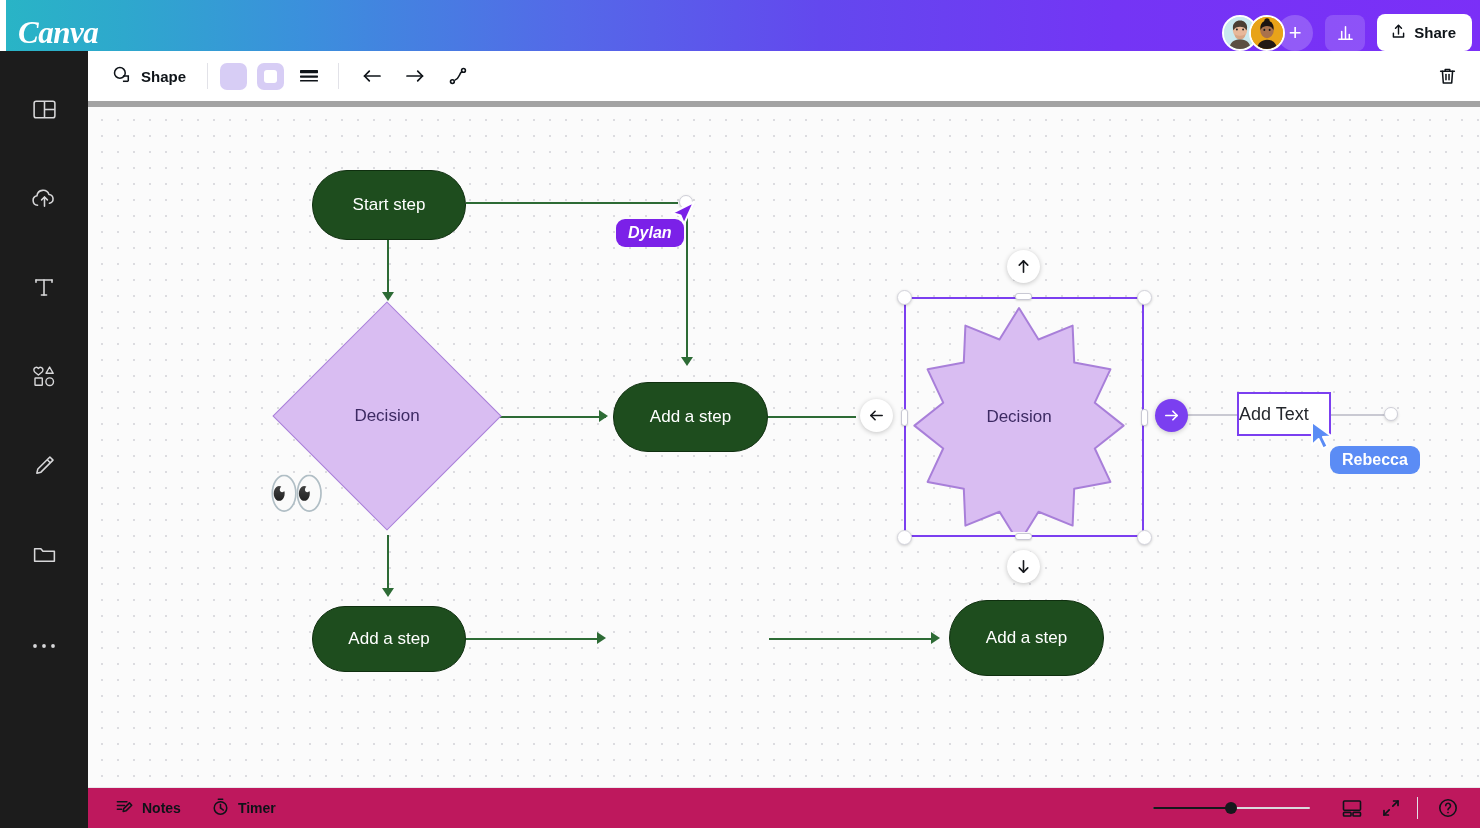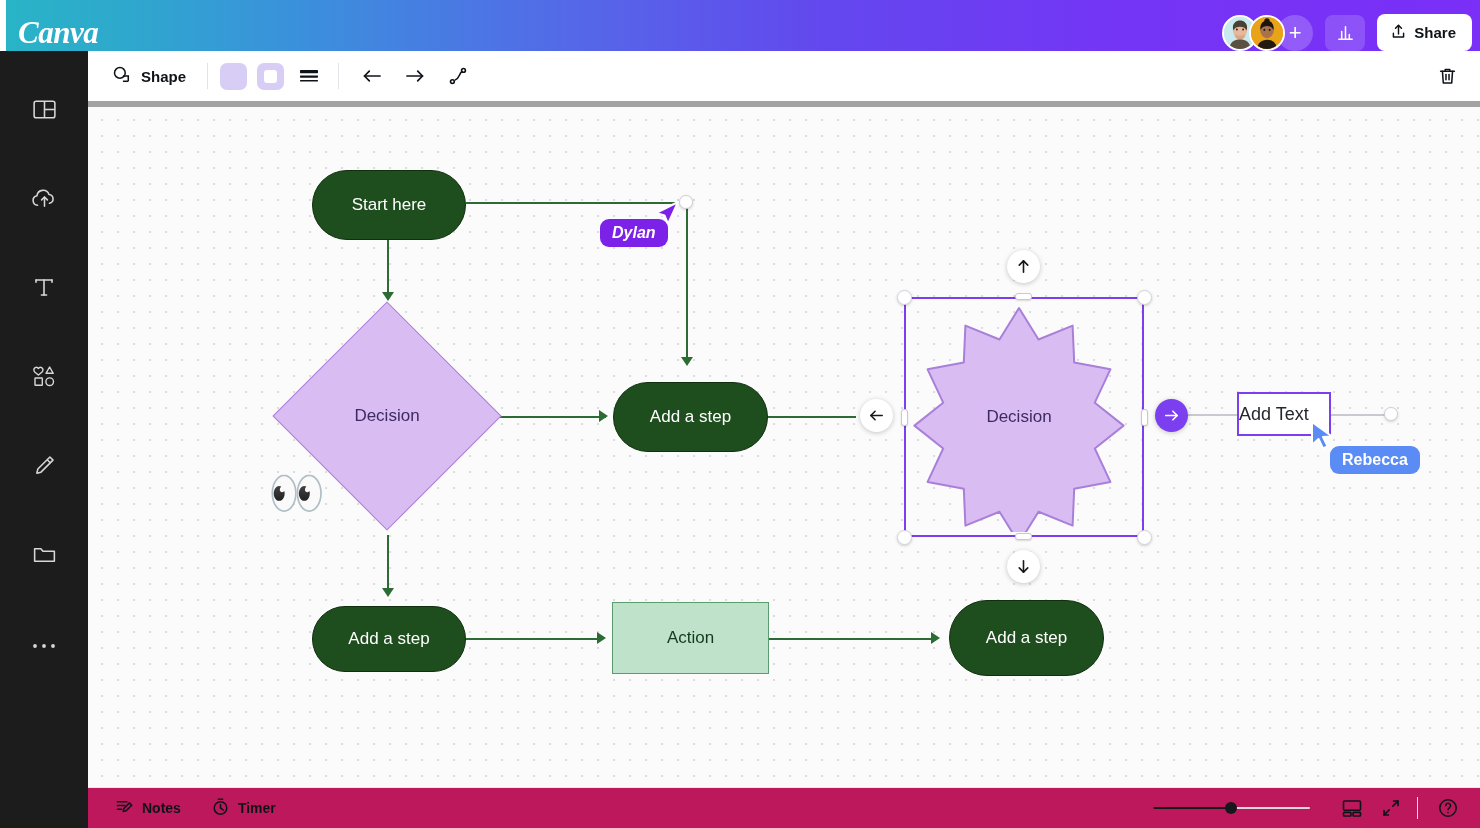--- a/index.html
+++ b/index.html
@@ -648,21 +648,21 @@
     <div class="arrowhead ah-right cv" style="left:509px; top:525px;"></div>
 
     <div class="conn conn-h cv" style="left:681px; top:531px; width:168px;"></div>
     <div class="arrowhead ah-right cv" style="left:843px; top:525px;"></div>
 
     <div class="gray-line cv" style="left:1096px; top:307px; width:60px;"></div>
     <div class="gray-line cv" style="left:1242px; top:307px; width:66px;"></div>
     <div class="endpoint cv" style="left:1296px; top:300px;"></div>
 
     <div class="node node-pill" style="left:224px; top:63px; width:154px; height:70px;">
-      <span>Start here</span>
+      <span>Start step</span>
     </div>
 
     <div class="diamond" style="left:218px; top:228px; width:162px; height:162px;"></div>
     <div class="diamond-label" style="left:218px; top:228px; width:162px; height:162px;">
       <span>Decision</span>
     </div>
 
     <div class="reaction" style="left:180px; top:363px;">👀</div>
 
     <div class="node node-pill" style="left:525px; top:275px; width:155px; height:70px;">
@@ -714,31 +714,28 @@
     </div>
 
     <div class="addtext-box" style="left:1149px; top:285px; width:94px; height:44px;">
       <span>Add Text</span>
     </div>
 
     <div class="node node-pill" style="left:224px; top:499px; width:154px; height:66px;">
       <span>Add a step</span>
     </div>
 
-    <div class="node node-rect" style="left:524px; top:495px; width:157px; height:72px;">
-      <span>Action</span>
-    </div>
 
     <div class="node node-pill" style="left:861px; top:493px; width:155px; height:76px;">
       <span>Add a step</span>
     </div>
 
     <div class="endpoint cv" style="left:591px; top:88px;"></div>
 
-    <div class="cursor-wrap" style="left:564px; top:93px;font-style:italic;">
+    <div class="cursor-wrap" style="left:580px; top:93px;font-style:italic;">
       <svg width="28" height="30" viewBox="0 0 28 30">
         <path d="M26 2 L4 13 L12.5 15.5 L16 24 Z" fill="#7b21e8" stroke="#ffffff" stroke-width="2" stroke-linejoin="round"></path>
       </svg>
       <div class="cursor-tag" style="left:-52px; top:19px; background:#7b21e8;">
         <span>Dylan</span>
       </div>
     </div>
 
     <div class="cursor-wrap" style="left:1222px; top:313px;">
       <svg width="28" height="30" viewBox="0 0 28 30">

